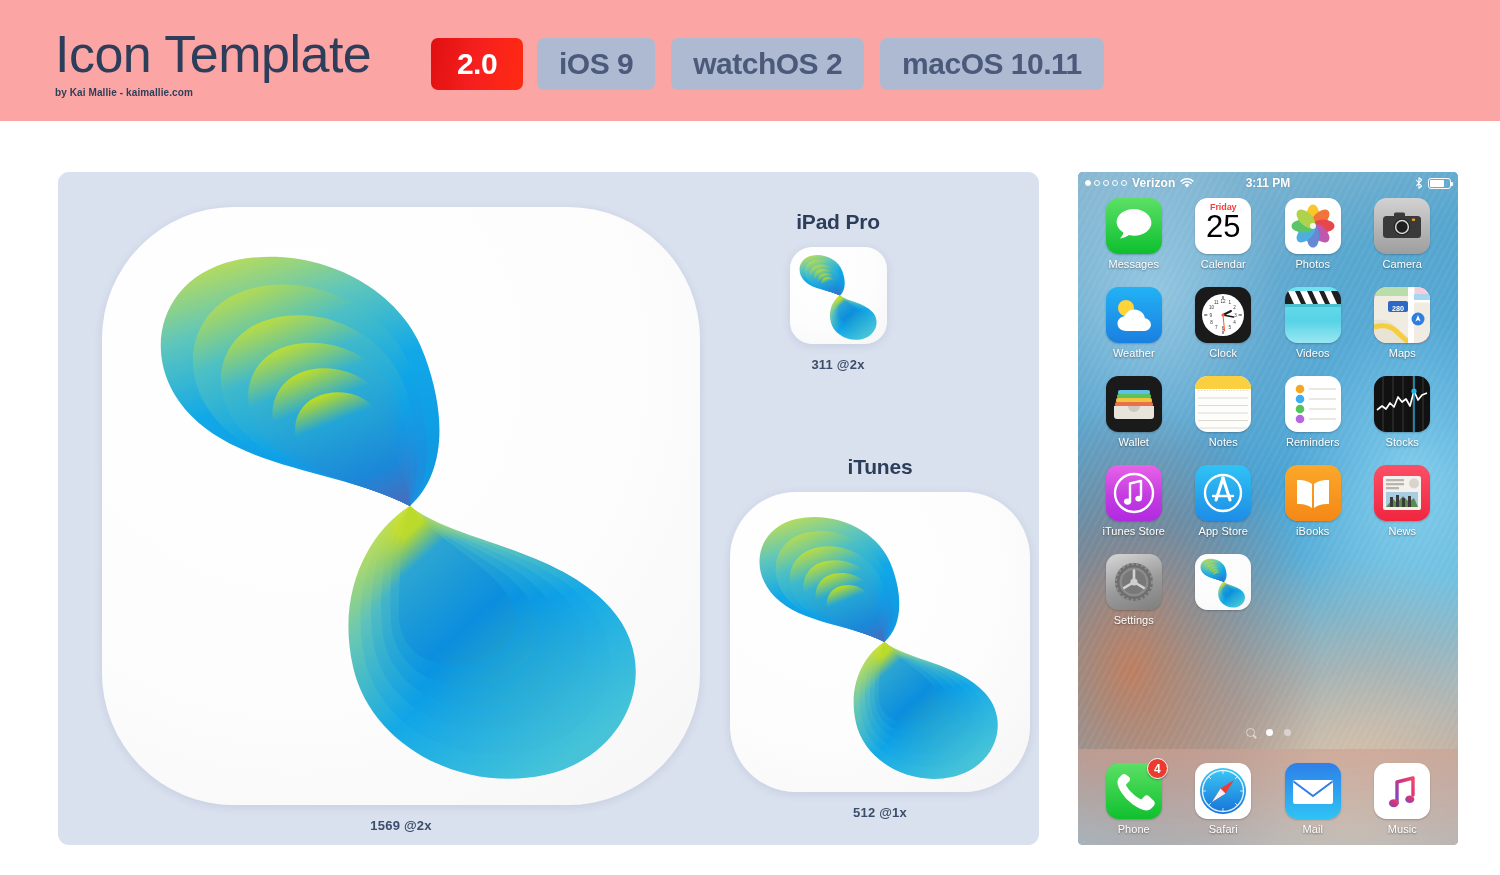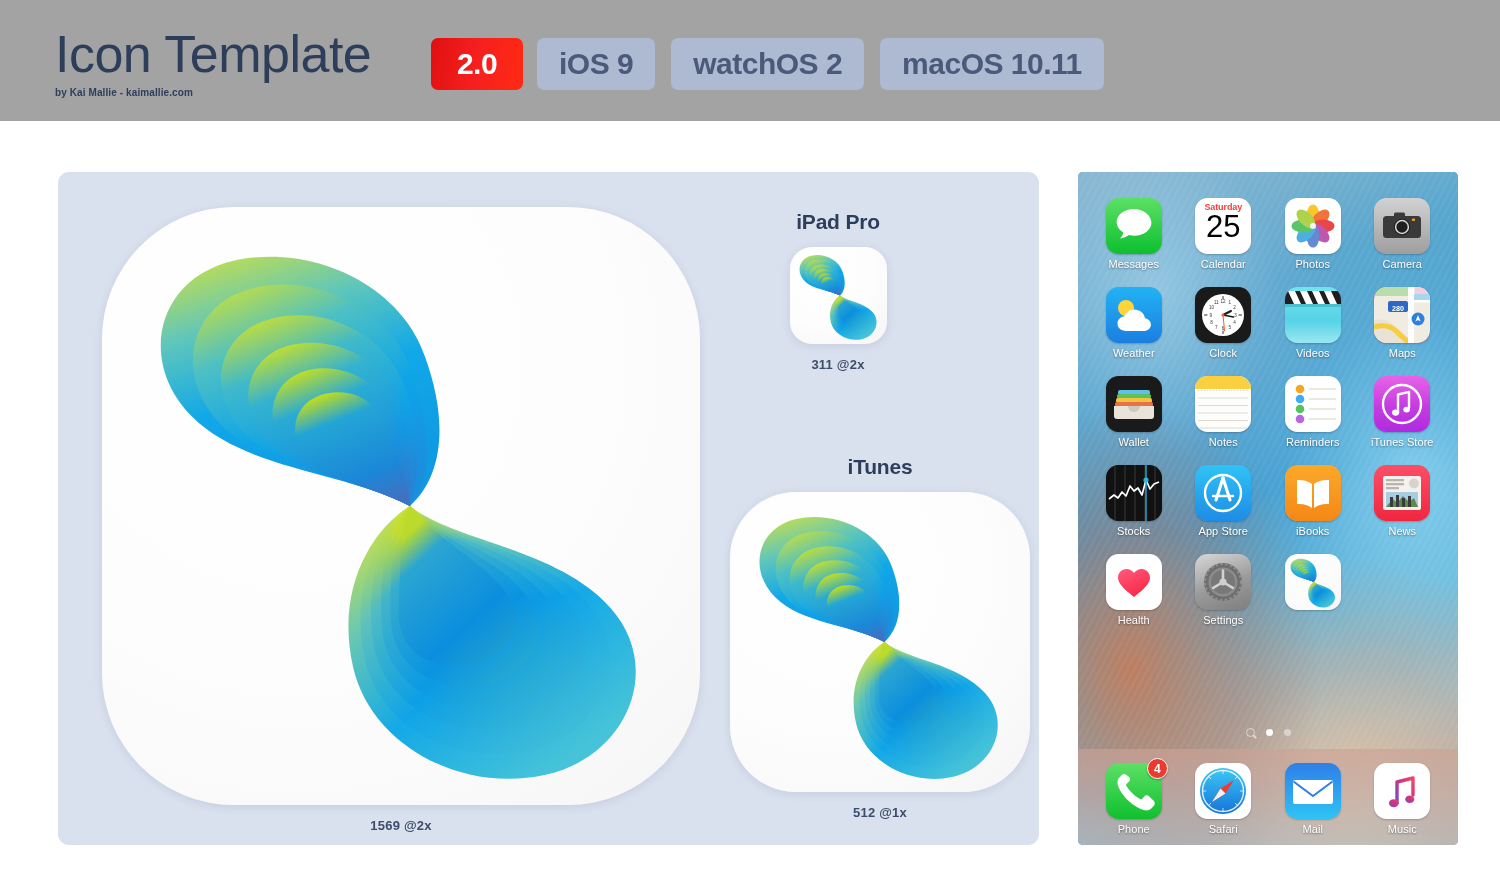--- a/index.html
+++ b/index.html
@@ -10,21 +10,21 @@
     background: #ffffff;
     font-family: "Liberation Sans", sans-serif;
     overflow: hidden;
   }
 
   
   #header {
     position: absolute;
     left: 0; top: 0;
     width: 1500px; height: 121px;
-    background: #a3a3a3;
+    background: #fca5a5;
   }
   #title-block {
     position: absolute;
     left: 55px; top: 24px;
   }
   #app-title {
     font-size: 52px;
     font-weight: 300;
     letter-spacing: -0.5px;
     color: #2d3e5a;
@@ -410,35 +410,59 @@
           <use href="#logo-mark" x="0" y="0" width="100" height="100"></use>
         </svg>
       </div>
       <div class="icon-caption">512 @1x</div>
     </div>
   </div>
 
   <div id="phone-panel">
     <div id="wallpaper"></div>
 
+    <div id="status-bar">
+      <div id="signal-dots">
+        <span class="sig-dot on"></span>
+          <span class="sig-dot"></span>
+          <span class="sig-dot"></span>
+          <span class="sig-dot"></span>
+          <span class="sig-dot"></span>
+      </div>
+      <span id="carrier-name">Verizon</span>
+      <svg width="14" height="11" viewBox="0 0 14 11">
+        <path d="M7 9.6 L4.6 6.9 A3.6 3.6 0 0 1 9.4 6.9 Z" fill="#fff"></path>
+        <path d="M2.9 5.3 A6 6 0 0 1 11.1 5.3" stroke="#fff" stroke-width="1.5" fill="none" stroke-linecap="round"></path>
+        <path d="M1 3.1 A8.8 8.8 0 0 1 13 3.1" stroke="#fff" stroke-width="1.5" fill="none" stroke-linecap="round"></path>
+      </svg>
+      <span id="status-time">3:11 PM</span>
+      <div id="status-right">
+        <svg width="8" height="12" viewBox="0 0 8 12">
+          <path d="M1.2 3 L6.6 9 L4 11.3 V0.7 L6.6 3 L1.2 9" stroke="#fff" stroke-width="1.1" fill="none" stroke-linejoin="round"></path>
+        </svg>
+        <div id="battery-shell">
+          <div id="battery-fill" style="width:72%"></div>
+        </div>
+      </div>
+    </div>
 
     <div id="app-grid">
 
       <div class="app-cell">
         <div class="app-icon" style="background:linear-gradient(180deg,#5ce066 0%,#0dbf2e 100%)">
           <svg viewBox="0 0 56 56" width="56" height="56">
               <path d="M28 11c-9.6 0-17.4 5.8-17.4 13 0 4.2 2.7 8 6.8 10.4-0.5 2.2-1.8 4.6-3.5 6.2 3.2-0.3 6.6-1.7 9-3.5 1.6 0.4 3.3 0.6 5.1 0.6 9.6 0 17.4-5.8 17.4-13S37.6 11 28 11z" fill="#fff"></path>
             </svg>
         </div>
         <div class="app-label">Messages</div>
       </div>
 
       <div class="app-cell">
         <div class="app-icon" style="background:#fff">
-          <div style="font-size:9px;color:#fc3d39;text-align:center;font-weight:600;margin-top:4px;letter-spacing:-0.1px">Saturday</div>
+          <div style="font-size:9px;color:#fc3d39;text-align:center;font-weight:600;margin-top:4px;letter-spacing:-0.1px">Friday</div>
           <div style="font-size:31px;color:#000000;text-align:center;font-weight:300;line-height:33px;margin-top:-2px">25</div>
         </div>
         <div class="app-label">Calendar</div>
       </div>
 
       <div class="app-cell">
         <div class="app-icon" style="background:#fff">
           <svg viewBox="0 0 56 56" width="56" height="56">
             <g transform="translate(28,28)" opacity="0.92">
               <g>
@@ -609,47 +633,47 @@
             <circle cx="15" cy="13" r="4.3" fill="#f5a623"></circle>
             <circle cx="15" cy="23" r="4.3" fill="#3aaef0"></circle>
             <circle cx="15" cy="33" r="4.3" fill="#54c35b"></circle>
             <circle cx="15" cy="43" r="4.3" fill="#b667e0"></circle>
           </svg>
         </div>
         <div class="app-label">Reminders</div>
       </div>
 
       <div class="app-cell">
-        <div class="app-icon" style="background:linear-gradient(180deg,#e863e8 0%,#c43ce0 55%,#b02ae0 100%)">
-          <svg viewBox="0 0 56 56" width="56" height="56">
-            <circle cx="28" cy="28" r="19" fill="none" stroke="#fff" stroke-width="2.4"></circle>
-            <path d="M24 36.5 V18.5 l11-2.6 v15.8" fill="none" stroke="#fff" stroke-width="2.4" stroke-linecap="round" stroke-linejoin="round"></path>
-            <ellipse cx="21.6" cy="36.6" rx="3.6" ry="3.1" fill="#fff"></ellipse>
-            <ellipse cx="32.6" cy="33.6" rx="3.3" ry="2.9" fill="#fff"></ellipse>
-          </svg>
-        </div>
-        <div class="app-label">iTunes Store</div>
-      </div>
-
-      <div class="app-cell">
         <div class="app-icon" style="background:#111">
           <svg viewBox="0 0 56 56" width="56" height="56">
             <g stroke="#3a3a3a" stroke-width="1">
               <line x1="9" y1="0" x2="9" y2="56"></line>
                 <line x1="19" y1="0" x2="19" y2="56"></line>
               <line x1="29" y1="0" x2="29" y2="56"></line>
                 <line x1="39" y1="0" x2="39" y2="56"></line>
               <line x1="49" y1="0" x2="49" y2="56"></line>
             </g>
             <polyline points="3,34 8,30 12,33 16,27 20,31 24,21 28,26 32,23 36,30 40,15 44,24 48,19 53,17" fill="none" stroke="#fff" stroke-width="1.7" stroke-linejoin="round"></polyline>
             <line x1="40" y1="0" x2="40" y2="56" stroke="#2ab5e8" stroke-width="1.3"></line>
             <circle cx="40" cy="15" r="2.6" fill="#2ab5e8"></circle>
           </svg>
         </div>
         <div class="app-label">Stocks</div>
+      </div>
+
+      <div class="app-cell">
+        <div class="app-icon" style="background:linear-gradient(180deg,#e863e8 0%,#c43ce0 55%,#b02ae0 100%)">
+          <svg viewBox="0 0 56 56" width="56" height="56">
+            <circle cx="28" cy="28" r="19" fill="none" stroke="#fff" stroke-width="2.4"></circle>
+            <path d="M24 36.5 V18.5 l11-2.6 v15.8" fill="none" stroke="#fff" stroke-width="2.4" stroke-linecap="round" stroke-linejoin="round"></path>
+            <ellipse cx="21.6" cy="36.6" rx="3.6" ry="3.1" fill="#fff"></ellipse>
+            <ellipse cx="32.6" cy="33.6" rx="3.3" ry="2.9" fill="#fff"></ellipse>
+          </svg>
+        </div>
+        <div class="app-label">iTunes Store</div>
       </div>
 
       <div class="app-cell">
         <div class="app-icon" style="background:linear-gradient(180deg,#2fc3f5 0%,#1e8ce6 100%)">
           <svg viewBox="0 0 56 56" width="56" height="56">
             <circle cx="28" cy="28" r="18" fill="none" stroke="#fff" stroke-width="2.4"></circle>
             <line x1="18" y1="31" x2="38" y2="31" stroke="#fff" stroke-width="2.4" stroke-linecap="round"></line>
             <path d="M28 13 L21 35" stroke="#fff" stroke-width="3.1" stroke-linecap="round"></path>
             <path d="M28 13 L35 35" stroke="#fff" stroke-width="3.1" stroke-linecap="round"></path>
           </svg>
@@ -681,34 +705,20 @@
               <rect x="16" y="32" width="3" height="10"></rect>
                 <rect x="22" y="30" width="3" height="12"></rect>
               <rect x="28" y="33" width="3" height="9"></rect>
                 <rect x="34" y="31" width="3" height="11"></rect>
             </g>
           </svg>
         </div>
         <div class="app-label">News</div>
       </div>
 
-      <div class="app-cell">
-        <div class="app-icon" style="background:#fff">
-          <svg viewBox="0 0 56 56" width="56" height="56">
-            <defs>
-                <linearGradient id="hg" x1="0" y1="0" x2="0.5" y2="1">
-              <stop offset="0%" stop-color="#ff5a7e"></stop>
-                  <stop offset="100%" stop-color="#fa2b48"></stop>
-            </linearGradient>
-              </defs>
-            <path d="M28 43 C18 35 12 29.5 12 23.5 C12 18.8 15.8 15 20.4 15 c2.9 0 5.6 1.5 7.6 4 2-2.5 4.7-4 7.6-4 4.6 0 8.4 3.8 8.4 8.5 C44 29.5 38 35 28 43z" fill="url(#hg)"></path>
-          </svg>
-        </div>
-        <div class="app-label">Health</div>
-      </div>
 
       <div class="app-cell">
         <div class="app-icon" style="background:linear-gradient(160deg,#d8d8d8 0%,#9a9a9a 55%,#7e7e7e 100%)">
           <svg viewBox="0 0 56 56" width="56" height="56">
             <g fill="#6e6e6e">
               <circle cx="28" cy="28" r="19"></circle>
             </g>
             <g stroke="#8e8e8e" stroke-width="2.2">
               <circle cx="28" cy="28" r="18" fill="none" stroke-dasharray="2.4 2.4"></circle>
             </g>

